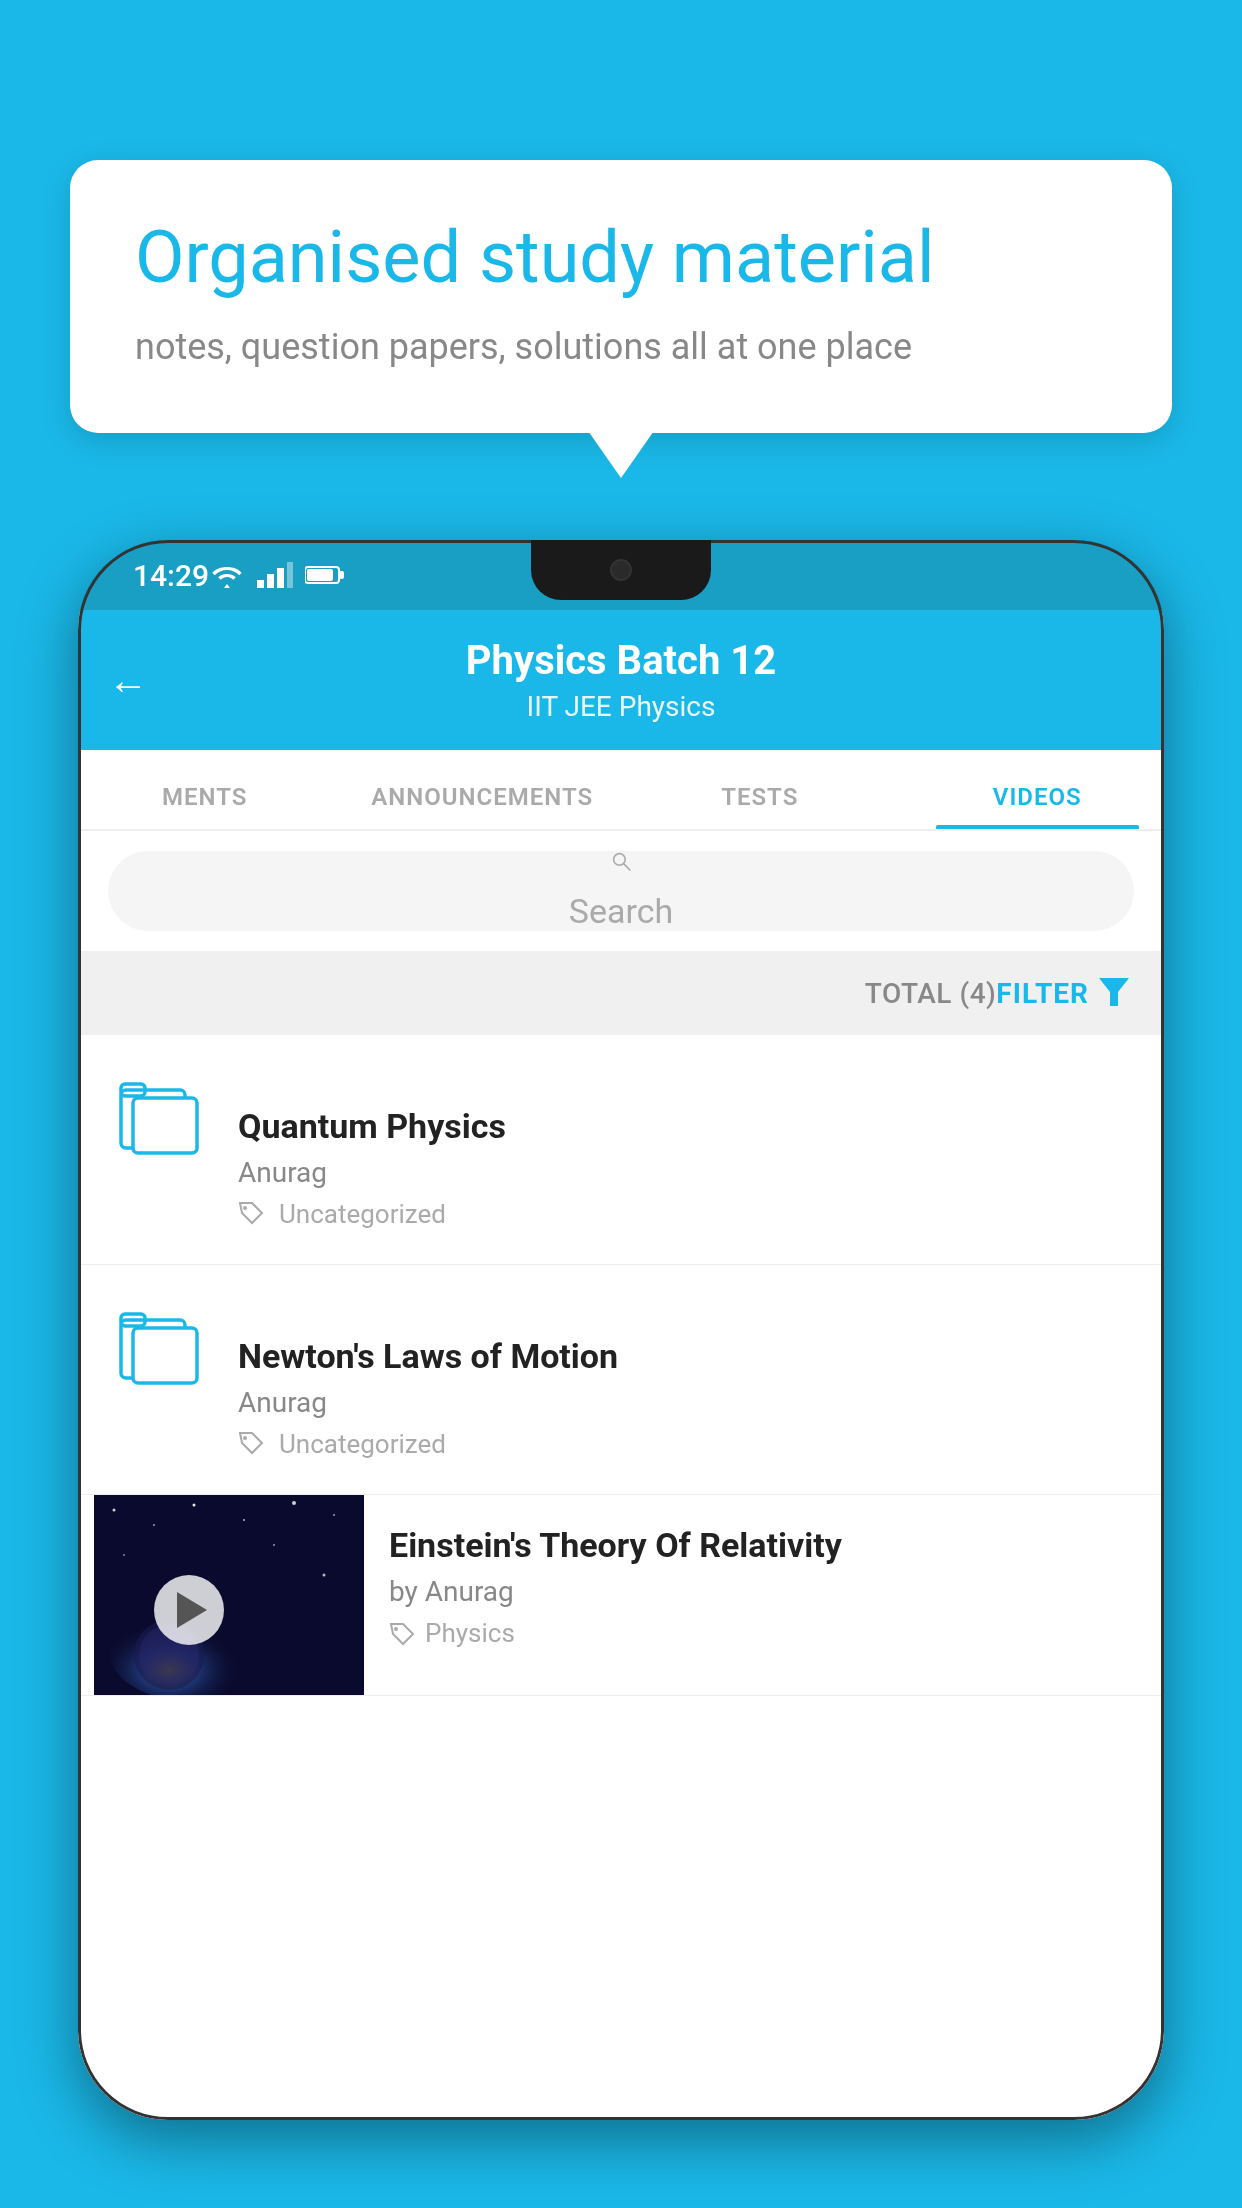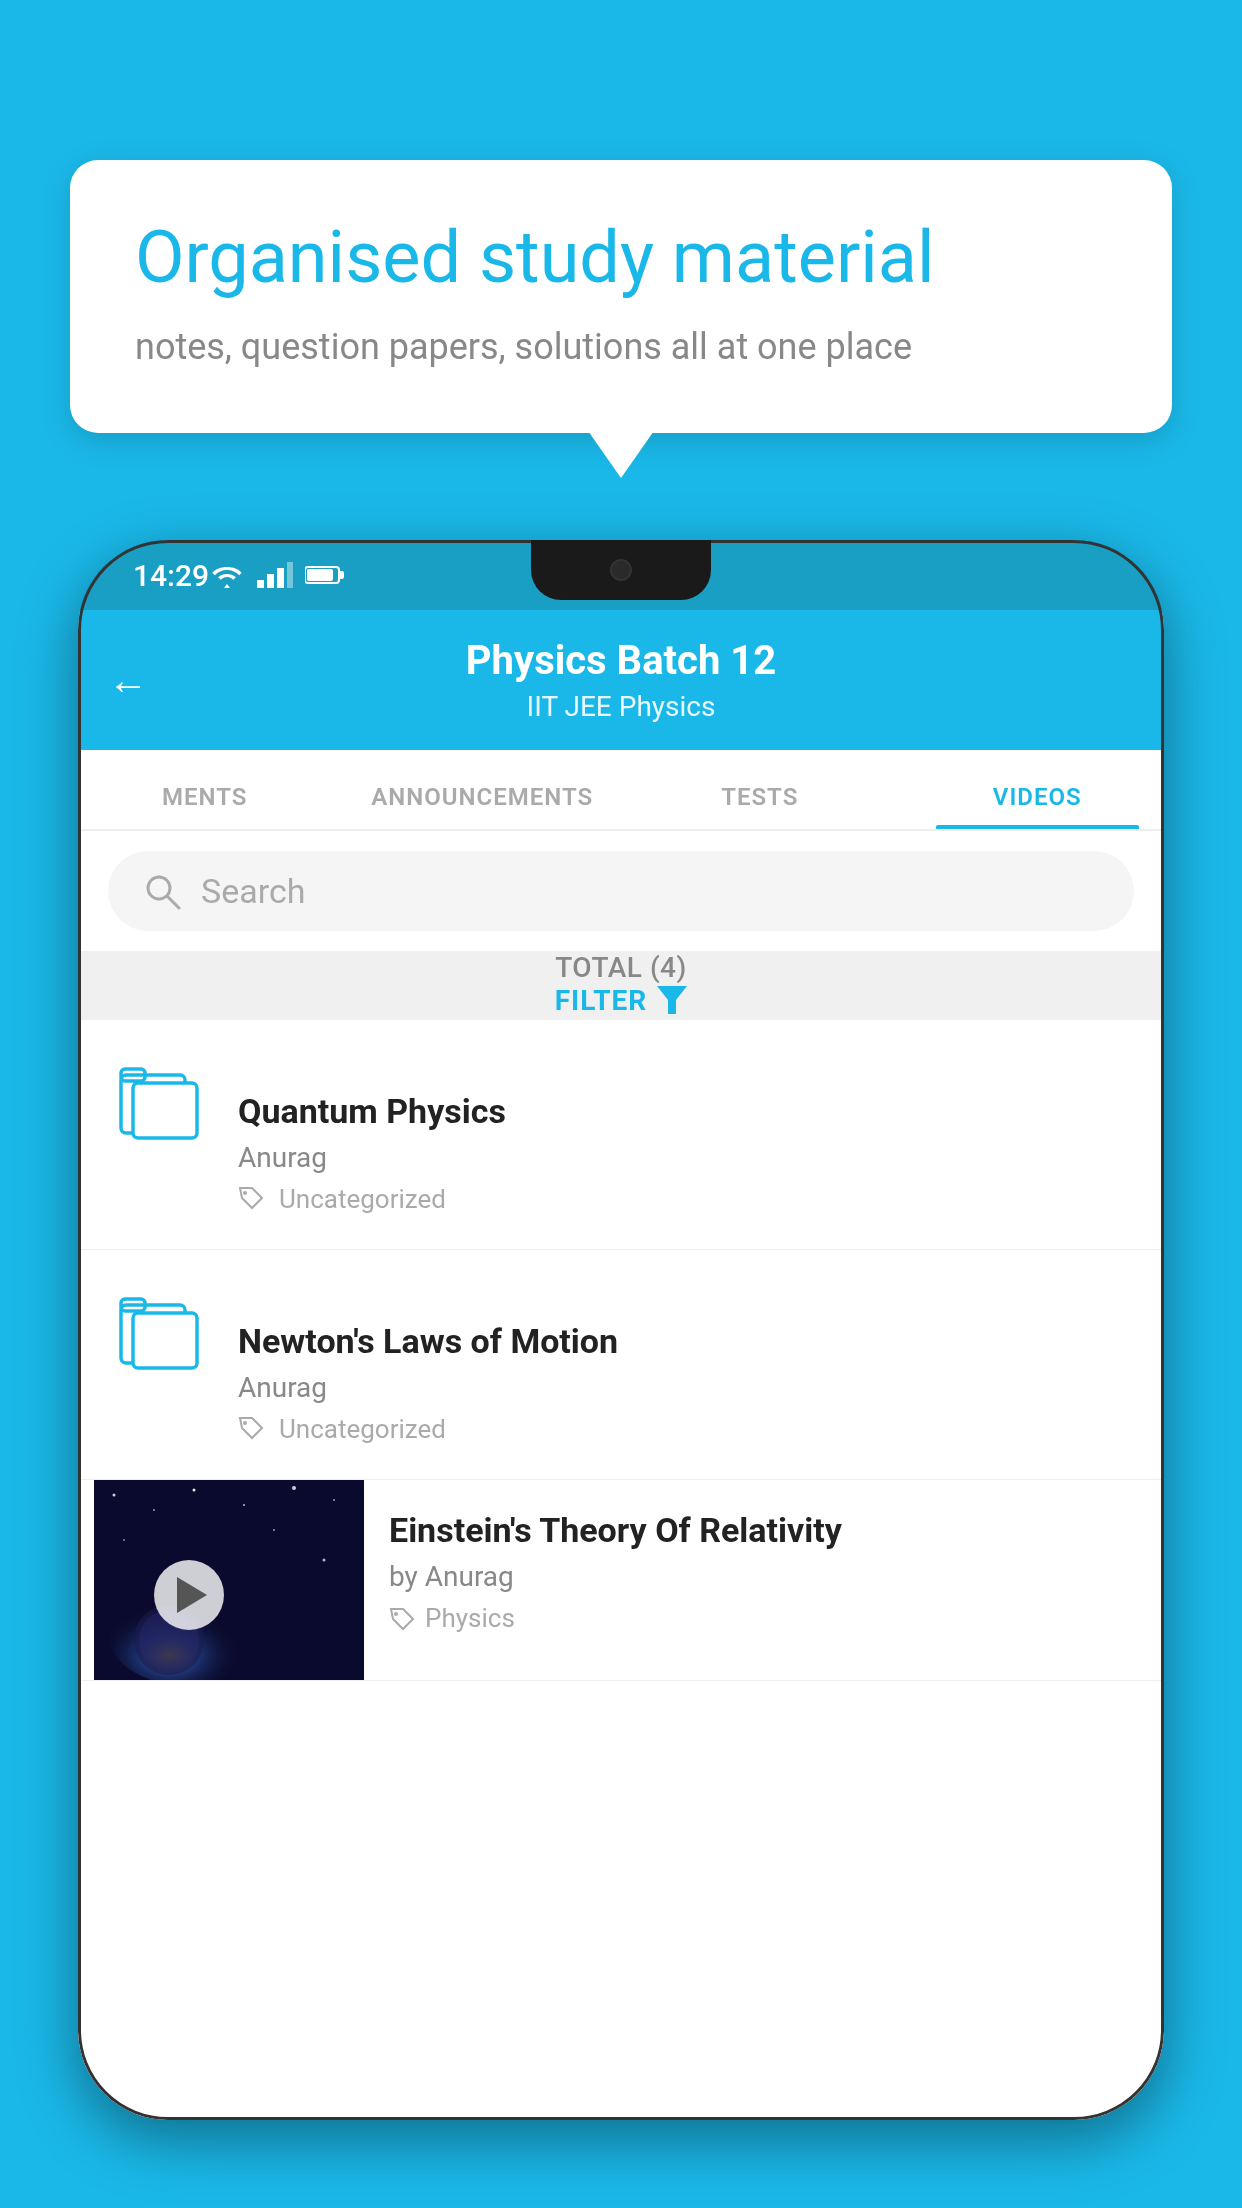--- a/index.html
+++ b/index.html
@@ -204,36 +204,36 @@
     }
 
     .search-bar {
       background: #f5f5f5;
       border-radius: 40px;
       height: 80px;
       display: flex;
       align-items: center;
       padding: 0 35px;
       gap: 20px;
+      flex-direction: column;
     }
 
     .search-placeholder {
       color: #aaa;
       font-size: 34px;
     }
 
     
     .filter-row {
       background: #f0f0f0;
-      height: 69px;
-      display: flex;
-      align-items: center;
-      justify-content: flex-start;
+      height: 84px;
+      display: flex;
+      align-items: center;
+      justify-content: flex-end;
       padding: 0 35px;
-      flex-direction: column;
     }
 
     .total-label {
       color: #888;
       font-size: 28px;
       font-weight: 500;
       letter-spacing: 0.5px;
     }
 
     .filter-btn {

